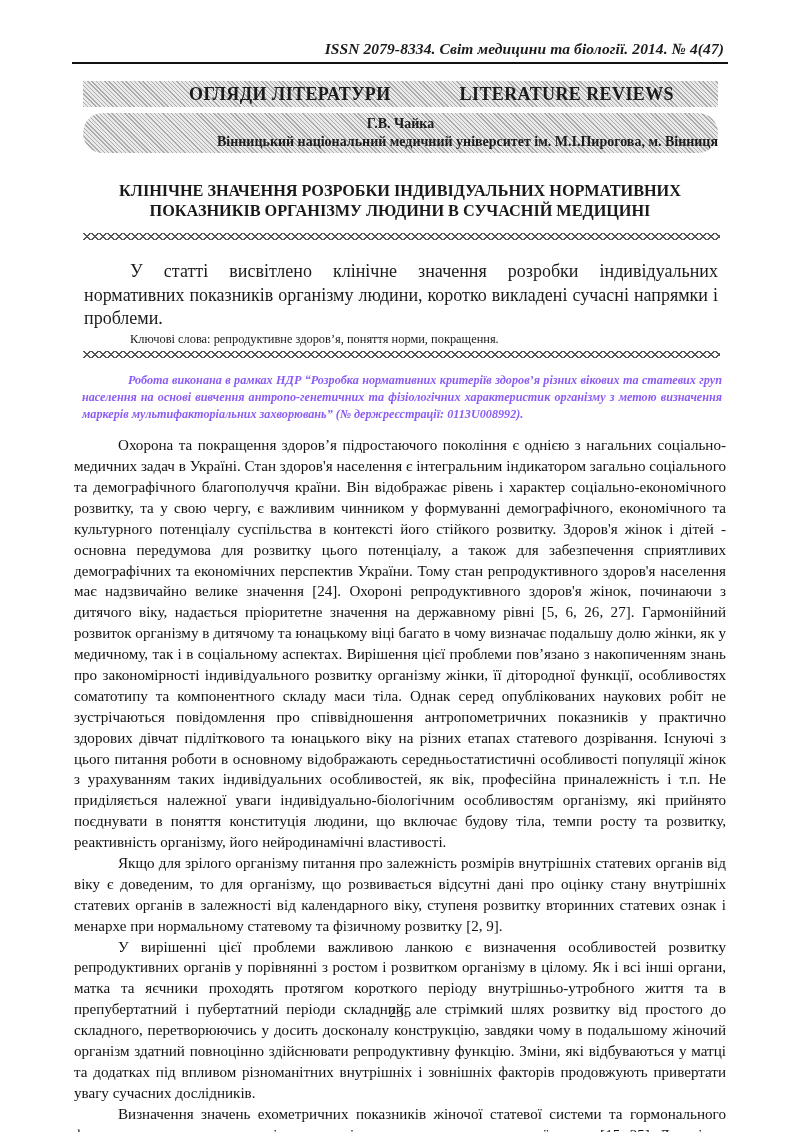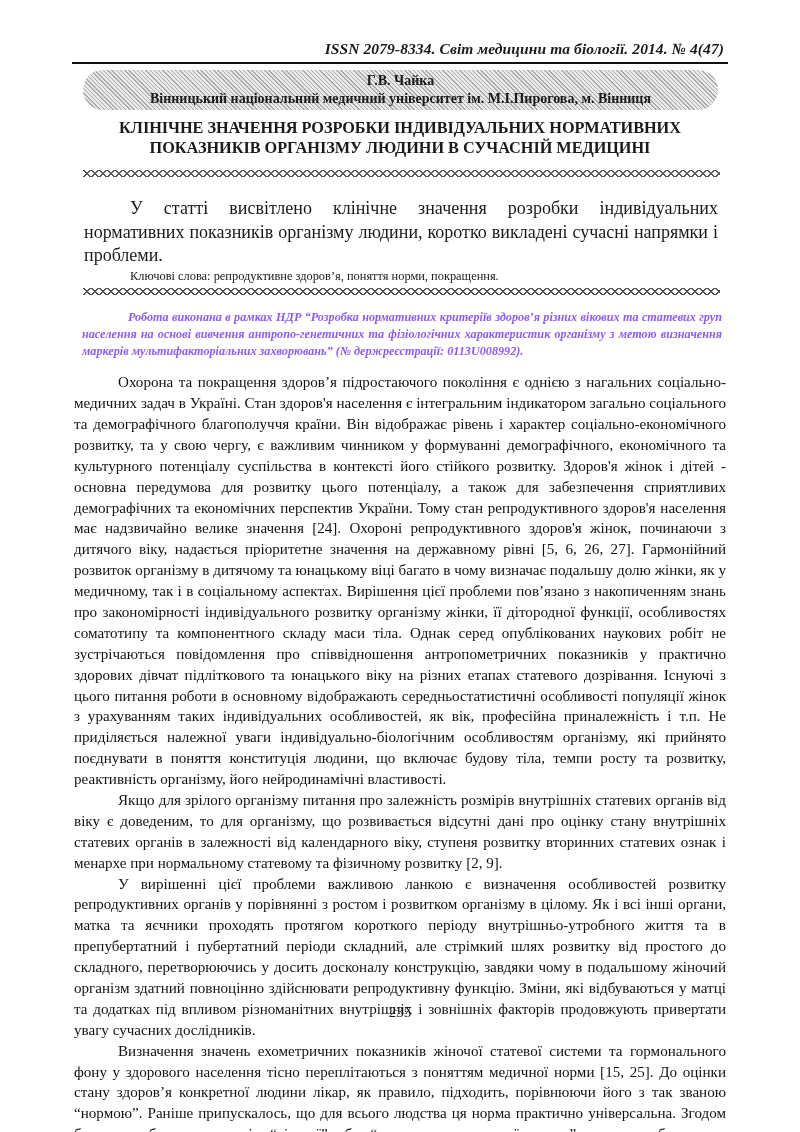--- a/index.html
+++ b/index.html
@@ -93,25 +93,26 @@
   }
   .author-name {
     font-weight: bold;
     font-size: 14px;
     line-height: 1.25;
   }
   .author-affil {
     font-weight: bold;
     font-size: 14px;
     line-height: 1.25;
+    text-align: right;
   }
 
   
   .article-title {
-    margin-top: 8px;
+    margin-top: 28px;
     text-align: center;
     font-weight: bold;
     font-size: 16.3px;
     line-height: 1.22;
     letter-spacing: -0.05px;
     padding: 0 4px;
   }
 
   
   .wavy {
@@ -184,20 +185,24 @@
   }
 </style>
 </head>
 <body>
 
 <div class="page">
 
   <div class="running-head">ISSN 2079-8334. Світ медицини та біології. 2014. № 4(47)</div>
   <div class="rule-thick"></div>
 
+  <div class="section-band hatch">
+    <span class="band-label band-left">ОГЛЯДИ ЛІТЕРАТУРИ</span>
+    <span class="band-label band-right">LITERATURE REVIEWS</span>
+  </div>
 
 
   <div class="author-band hatch">
     <div class="author-name">Г.В. Чайка</div>
     <div class="author-affil">Вінницький національний медичний університет ім. М.І.Пирогова, м. Вінниця</div>
   </div>
 
   <div class="article-title">КЛІНІЧНЕ ЗНАЧЕННЯ РОЗРОБКИ ІНДИВІДУАЛЬНИХ НОРМАТИВНИХ ПОКАЗНИКІВ ОРГАНІЗМУ ЛЮДИНИ В СУЧАСНІЙ МЕДИЦИНІ</div>
 
   <div class="wavy wavy-top"></div>

